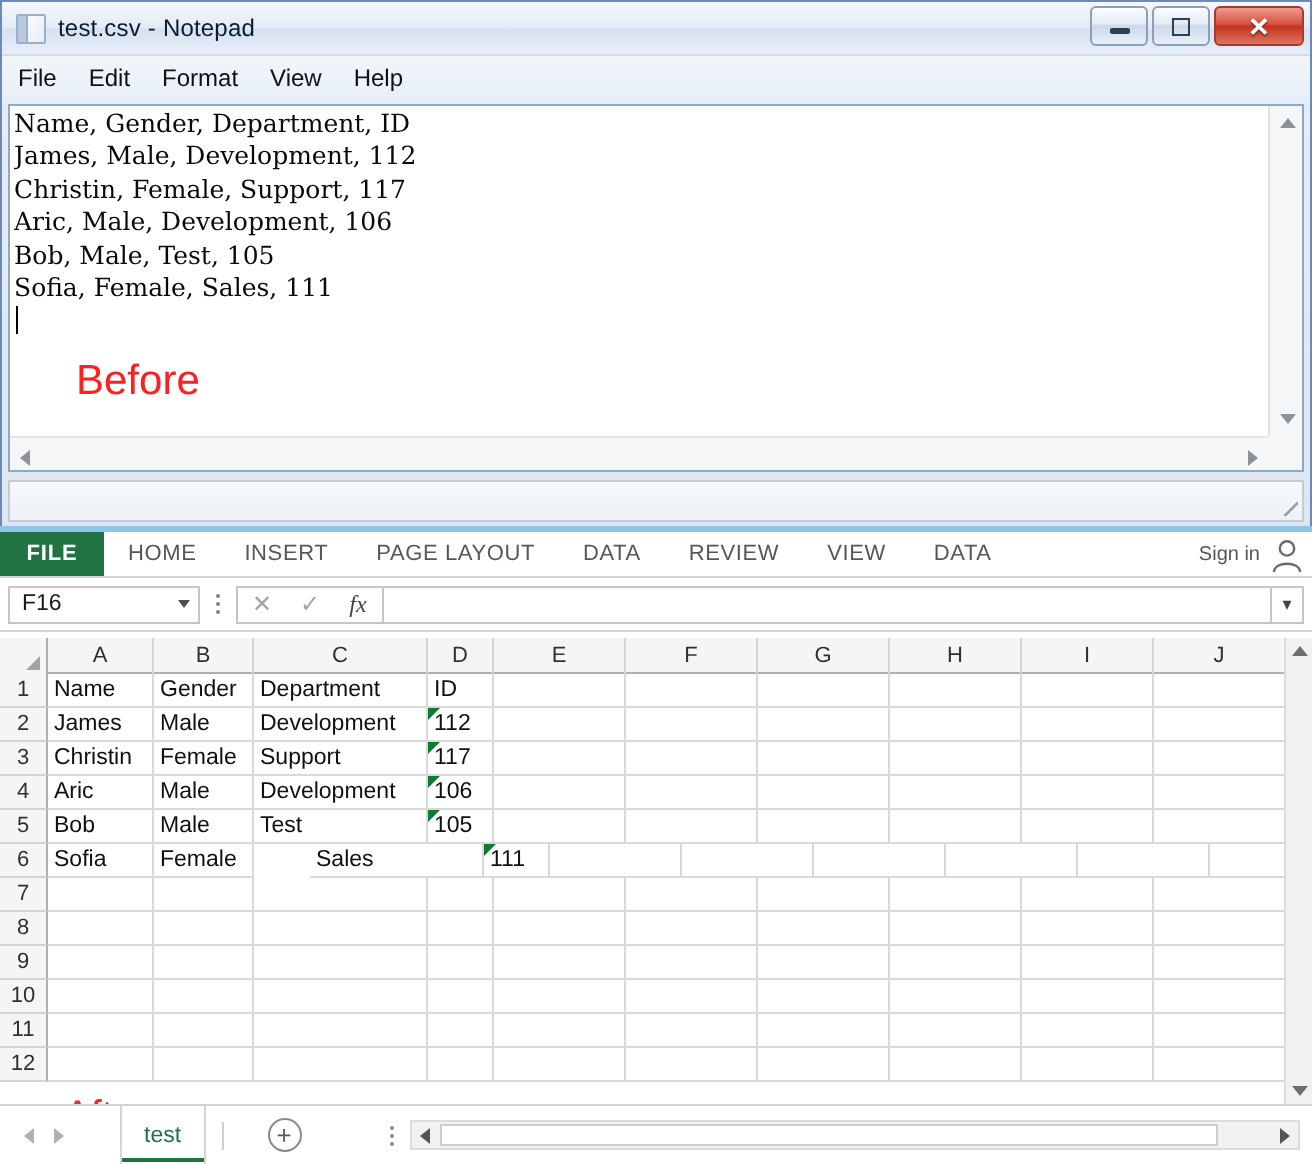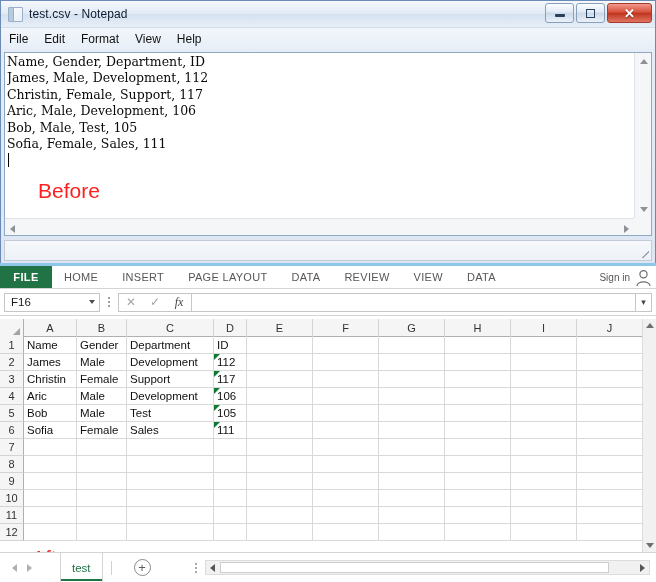--- a/index.html
+++ b/index.html
@@ -461,21 +461,21 @@
             <div class="xl-cell" style="width: 66px;"></div>
             <div class="xl-cell" style="width: 66px;"></div>
             <div class="xl-cell" style="width: 66px;"></div>
             <div class="xl-cell" style="width: 66px;"></div>
             <div class="xl-cell" style="width: 66px;"></div>
           </div>
           <div class="xl-row">
             <div class="xl-rowhdr">6</div>
             <div class="xl-cell" style="width: 53px;">Sofia</div>
             <div class="xl-cell" style="width: 50px;">Female</div>
-            <div class="xl-cell" style="width: 87px;">Sales</div>
+            <div class="xl-cell" style="width: 87px; margin-left: 28px;">Sales</div>
             <div class="xl-cell err" style="width: 33px;">111</div>
             <div class="xl-cell" style="width: 66px;"></div>
             <div class="xl-cell" style="width: 66px;"></div>
             <div class="xl-cell" style="width: 66px;"></div>
             <div class="xl-cell" style="width: 66px;"></div>
             <div class="xl-cell" style="width: 66px;"></div>
             <div class="xl-cell" style="width: 66px;"></div>
           </div>
           <div class="xl-row">
             <div class="xl-rowhdr">7</div>

